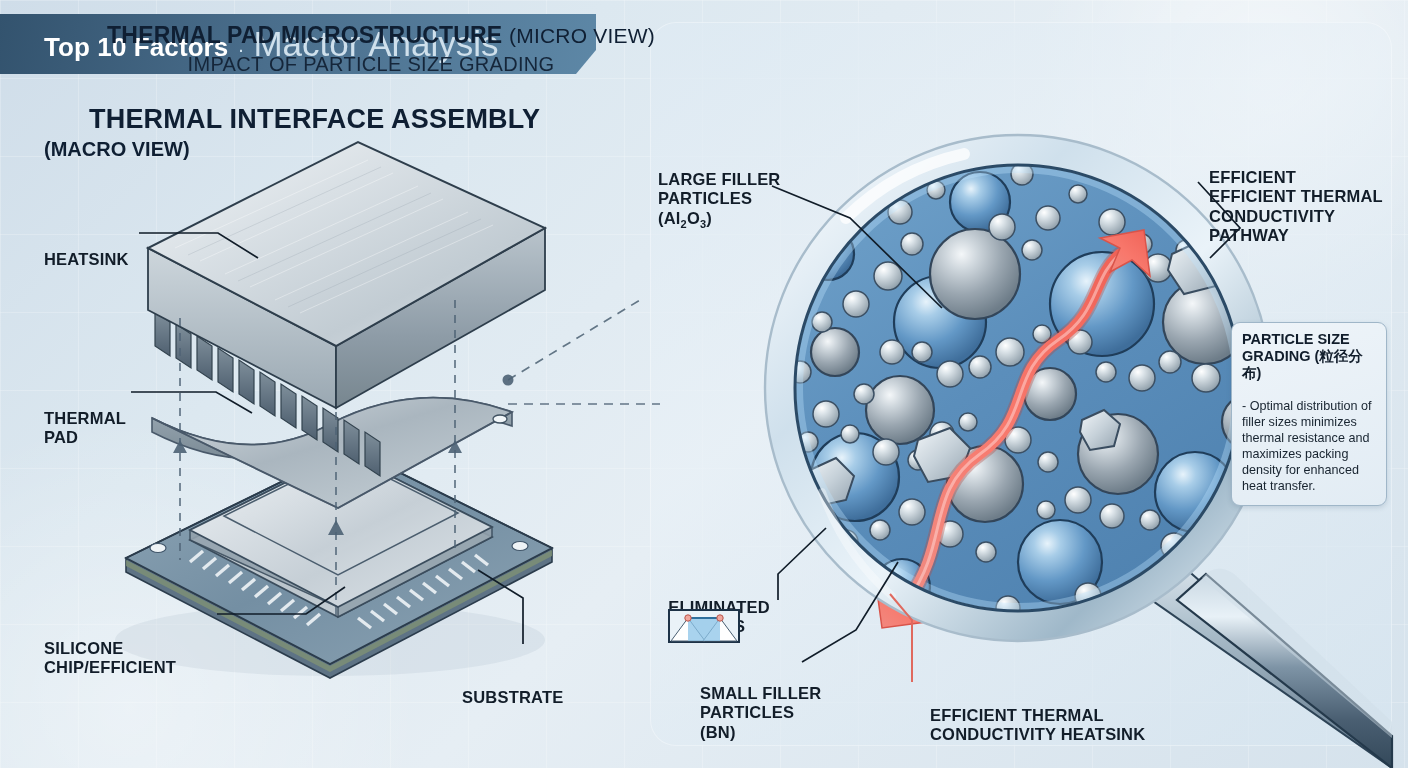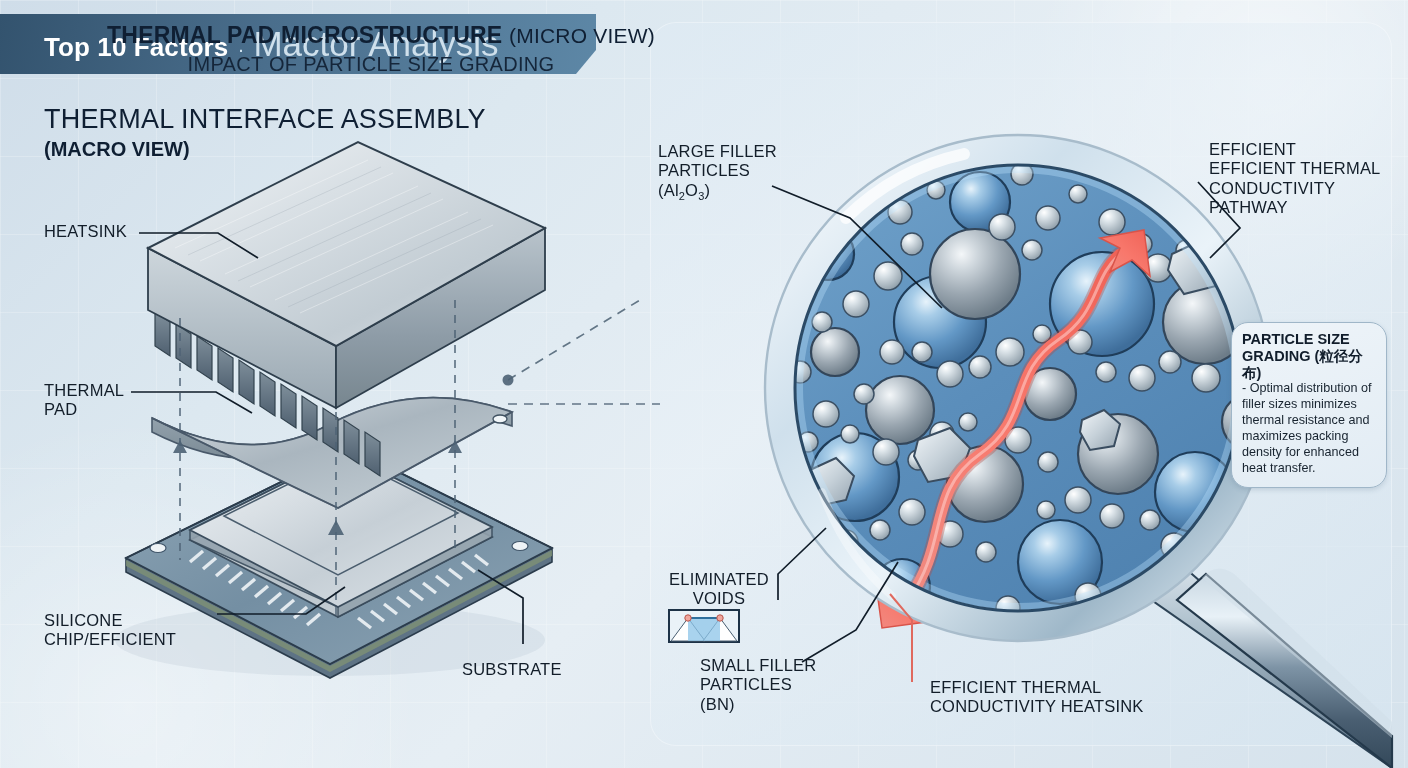--- a/index.html
+++ b/index.html
@@ -48,24 +48,24 @@
     box-shadow:0 2px 6px rgba(40,70,95,.28);
   }
   #banner .inner{ padding-left:44px; display:flex; align-items:baseline; gap:9px; white-space:nowrap; }
   #banner .b-main{ font-size:26px; font-weight:bold; color:#ffffff; letter-spacing:.1px; }
   #banner .b-dot{ font-size:21px; color:#cfe2ef; }
   #banner .b-sub{ font-size:35px; color:#cfe0ec; font-weight:normal; }
 
   
   #left-panel{ position:absolute; left:0; top:0; width:648px; height:768px; }
   #left-title{ position:absolute; left:44px; top:104px; }
-  #left-title .t1{ font-size:27px; font-weight:normal; color:#0f1f33; letter-spacing:.2px; }
+  #left-title .t1{ font-size:27px; font-weight:bold; color:#0f1f33; letter-spacing:.2px;margin-left:45px; }
   #left-title .t2{ font-size:20px; font-weight:bold; color:#0f1f33; margin-top:3px; }
 
-  .lbl{ position:absolute; font-size:16.5px; font-weight:normal; color:#121d29; line-height:1.18; letter-spacing:.2px; }
+  .lbl{ position:absolute; font-size:16.5px; font-weight:bold; color:#121d29; line-height:1.18; letter-spacing:.2px;margin-top:28px; }
 
   
   #assembly{ position:absolute; left:0; top:0; width:648px; height:768px; }
 
   
   #right-panel{
     position:absolute; left:650px; top:22px; width:742px; height:724px;
     border-radius:26px;
     background:linear-gradient(150deg, rgba(222,234,243,.75) 0%, rgba(233,241,247,.62) 40%, rgba(214,229,240,.7) 100%);
     box-shadow:0 0 0 1px rgba(255,255,255,.35) inset;
@@ -73,26 +73,26 @@
   #right-title{ position:absolute; left:0; top:22px; width:742px; text-align:center; }
   #right-title .rt1{ font-size:23px; font-weight:bold; color:#0f1f33; letter-spacing:.2px;padding-left:20px; }
   #right-title .rt1 .paren{ font-weight:normal; font-size:21px; }
   #right-title .rt2{ font-size:20px; color:#15263a; margin-top:4px; letter-spacing:.3px; }
 
   
   #info-box{
     position:absolute; left:1231px; top:322px; width:156px;
     padding:8px 9px 10px 10px;
     background:linear-gradient(160deg,#eef4f9,#e2ecf4);
-    border:1.3px solid #9fb6c8; border-radius:17px;
+    border:1.3px solid #9fb6c8; border-radius:9px;
     box-shadow:0 2px 5px rgba(60,90,115,.18);
     z-index:40;
   }
   #info-box .ib-title{ font-size:14.5px; font-weight:bold; color:#111d2b; line-height:1.16; }
-  #info-box .ib-body{ font-size:12.6px; color:#17232f; line-height:1.26; margin-top:0; }
+  #info-box .ib-body{ font-size:12.6px; color:#17232f; line-height:1.26; margin-top:18px; }
 
   
   #voids-icon{ position:absolute; left:668px; top:609px; width:72px; height:34px; z-index:30; }
 
   svg{ display:block; overflow:visible; }
   .nolink{ pointer-events:none; }
 </style>
 </head>
 <body>
 

